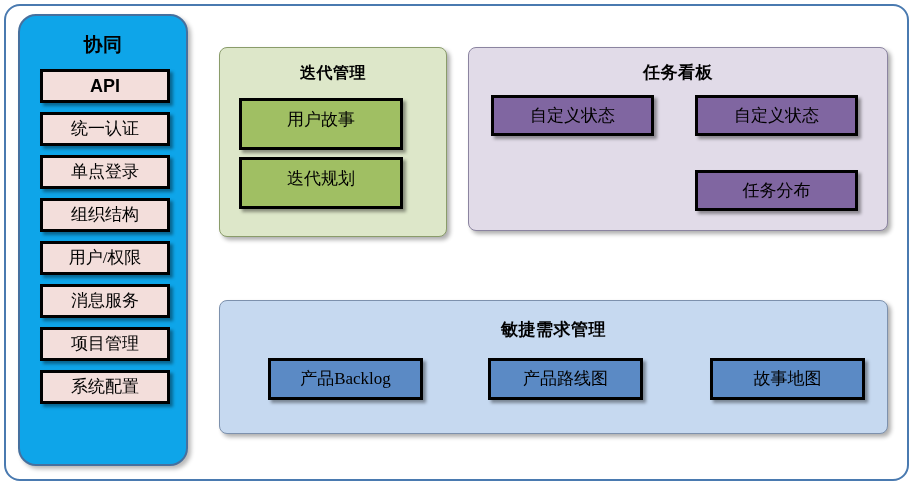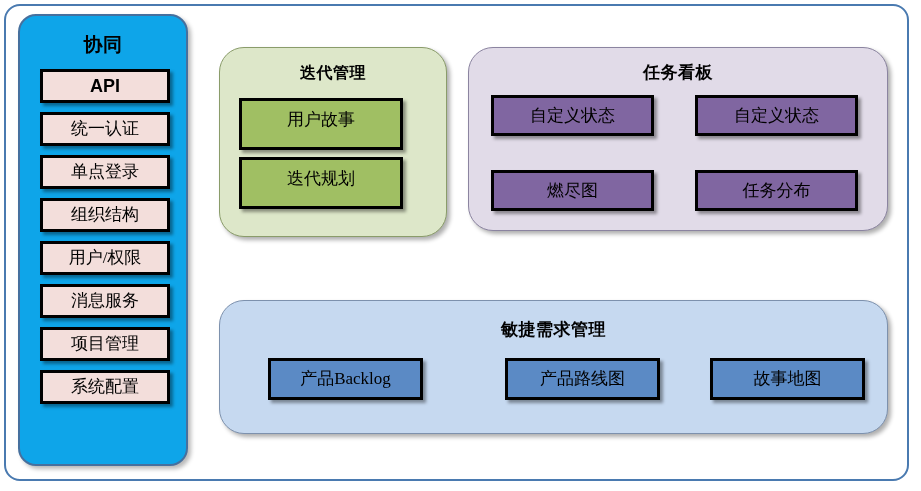--- a/index.html
+++ b/index.html
@@ -31,21 +31,21 @@
     border: 2px solid #4a7ab0;
     border-radius: 16px;
     box-sizing: border-box;
     background: #ffffff;
   }
 
   
   .panel {
     position: absolute;
     box-sizing: border-box;
-    border-radius: 25px;
+    border-radius: 8px;
     border: 1.5px solid #6a6a6a;
     box-shadow: 3px 3px 4px rgba(0,0,0,0.32);
   }
 
   .panel-title {
     position: absolute;
     left: 0;
     right: 0;
     text-align: center;
     font-family: "Liberation Sans", "DejaVu Sans", sans-serif;
@@ -163,21 +163,21 @@
   #agile-panel .chip.blue {
     position: absolute;
     top: 57px;
     width: 155px;
     height: 42px;
     line-height: 36px;
     font-size: 17px;
     background: #5b8ac5;
   }
   #agile-box-0 { left: 48px; }
-  #agile-box-1 { left: 268px; margin-left: 17px; }
+  #agile-box-1 { left: 268px; }
   #agile-box-2 { left: 490px; }
 </style>
 </head>
 <body>
 
 <div id="canvas">
 
   <div class="outer-frame"></div>
 
   <div class="panel" id="sidebar-panel">
@@ -197,21 +197,20 @@
   <div class="panel" id="iteration-panel">
     <div class="panel-title" id="iteration-title">迭代管理</div>
     <div class="chip green" id="iter-box-0">用户故事</div>
     <div class="chip green" id="iter-box-1">迭代规划</div>
   </div>
 
   <div class="panel" id="taskboard-panel">
     <div class="panel-title" id="taskboard-title">任务看板</div>
     <div class="chip purple" id="task-box-0">自定义状态</div>
     <div class="chip purple" id="task-box-1">自定义状态</div>
-    <div class="chip purple" id="task-box-2">燃尽图</div>
     <div class="chip purple" id="task-box-3">任务分布</div>
   </div>
 
   <div class="panel" id="agile-panel">
     <div class="panel-title" id="agile-title">敏捷需求管理</div>
     <div class="chip blue" id="agile-box-0">产品Backlog</div>
     <div class="chip blue" id="agile-box-1">产品路线图</div>
     <div class="chip blue" id="agile-box-2">故事地图</div>
   </div>
 

